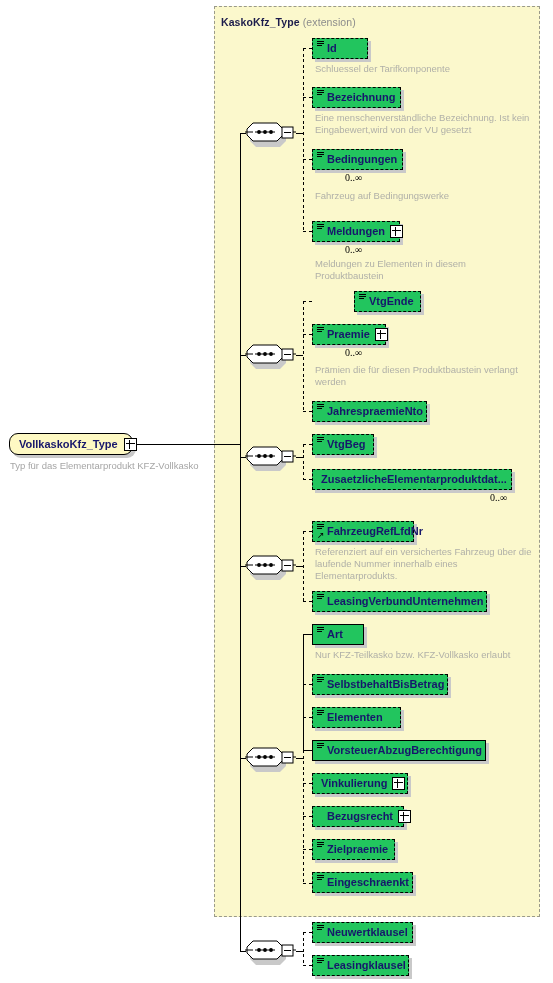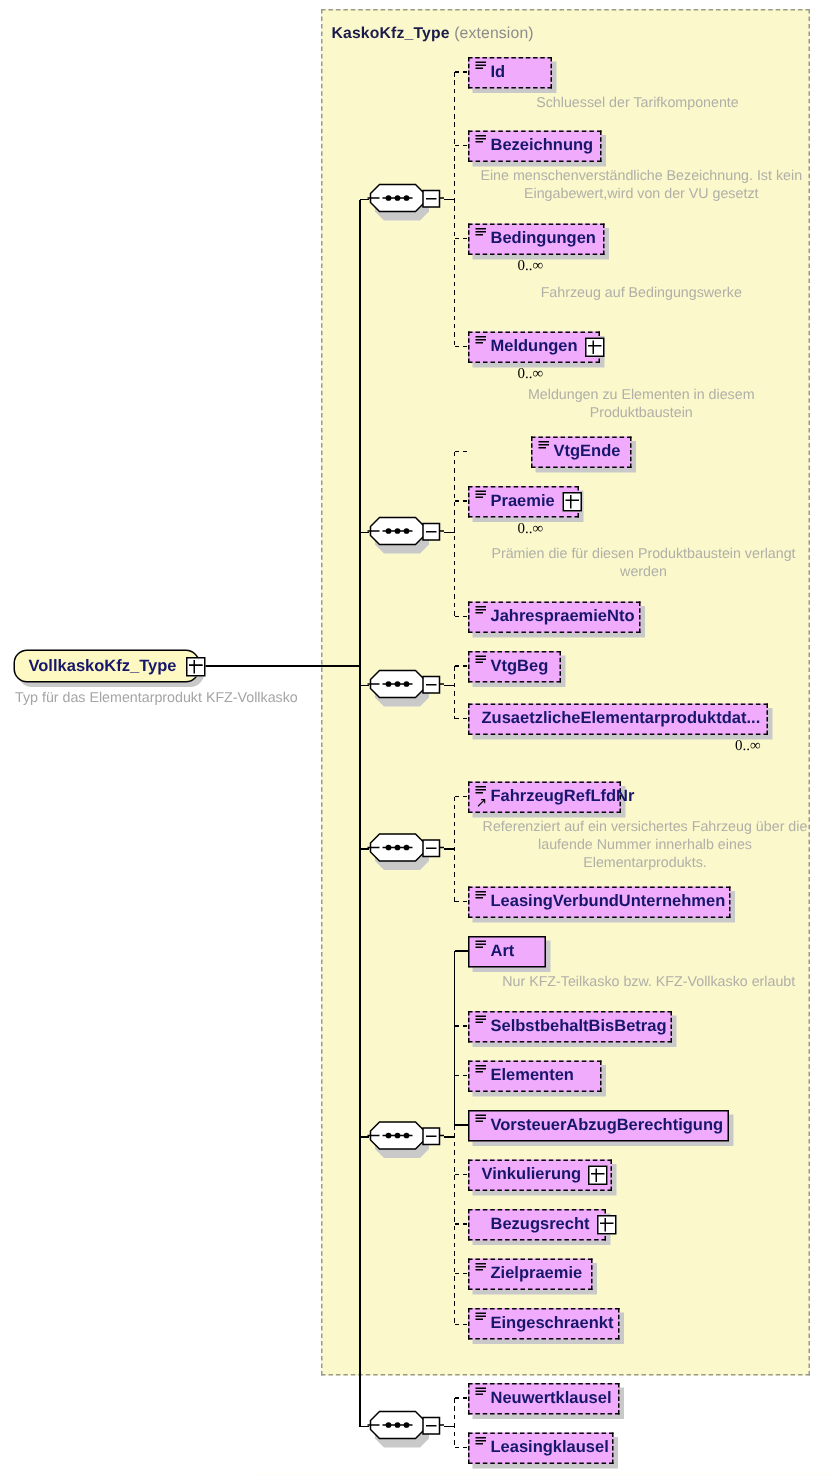--- a/index.html
+++ b/index.html
@@ -1,21 +1,21 @@
 <!DOCTYPE html>
 <html><head>
 <meta charset="utf-8">
 <style>
   html,body{margin:0;padding:0;background:#ffffff;}
   body{
     width:553px;height:983px;position:relative;overflow:hidden;
     font-family:"Liberation Sans","DejaVu Sans",sans-serif;
     -webkit-font-smoothing:antialiased;
   }
-  #canvas{position:absolute;inset:0;width:553px;height:983px;text-align:center;}
+  #canvas{position:absolute;inset:0;width:553px;height:983px;}
 
   
   .ext-panel{
     position:absolute;
     background:#fbf8cc;
     border:1px dashed #9a9a8a;
     box-sizing:border-box;
   }
   .ext-title{
     position:absolute;
@@ -42,21 +42,21 @@
     font-size:11px;font-weight:bold;color:#16166b;white-space:nowrap;
   }
   .typedesc{
     position:absolute;font-size:9.5px;color:#a5a5a5;white-space:nowrap;
   }
 
   
   .elem{
     position:absolute;
     box-sizing:border-box;
-    background:#f0abfc;
+    background:#22c55e;
     height:21px;
     display:flex;align-items:center;
     padding-left:14px;padding-right:6px;
     box-shadow:3px 3px 0 0 #c9c9c9;
   }
   .elem.optional{border:1px dashed #000000;}
   .elem.required{border:1px solid #000000;}
   .elem .elabel{
     font-size:11px;font-weight:bold;color:#16166b;white-space:nowrap;
     line-height:11px;

